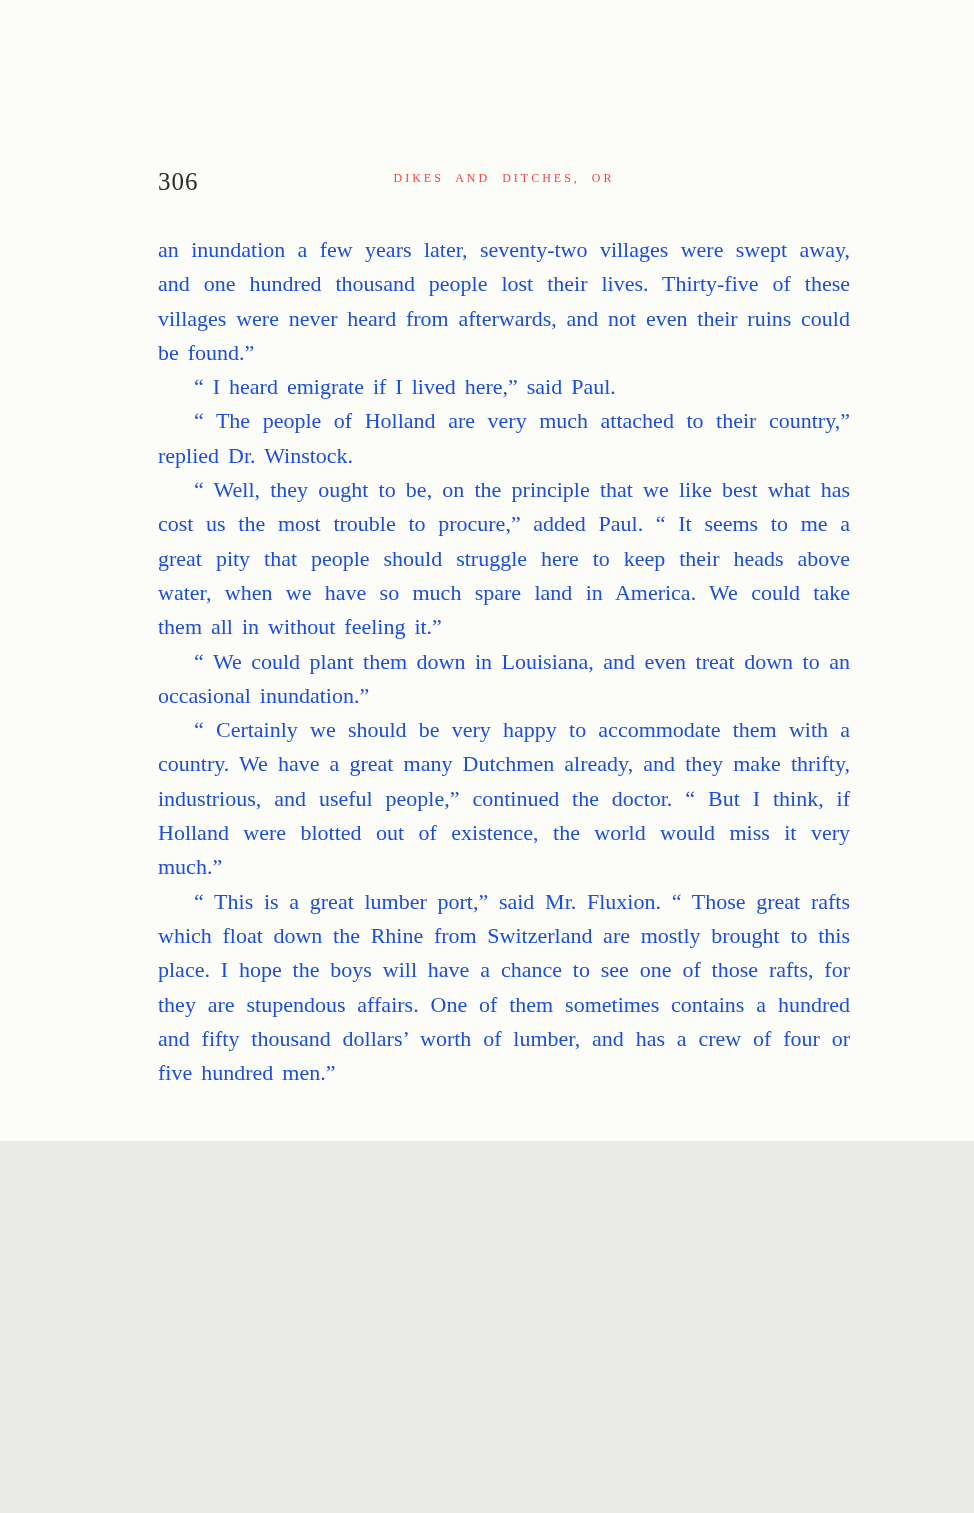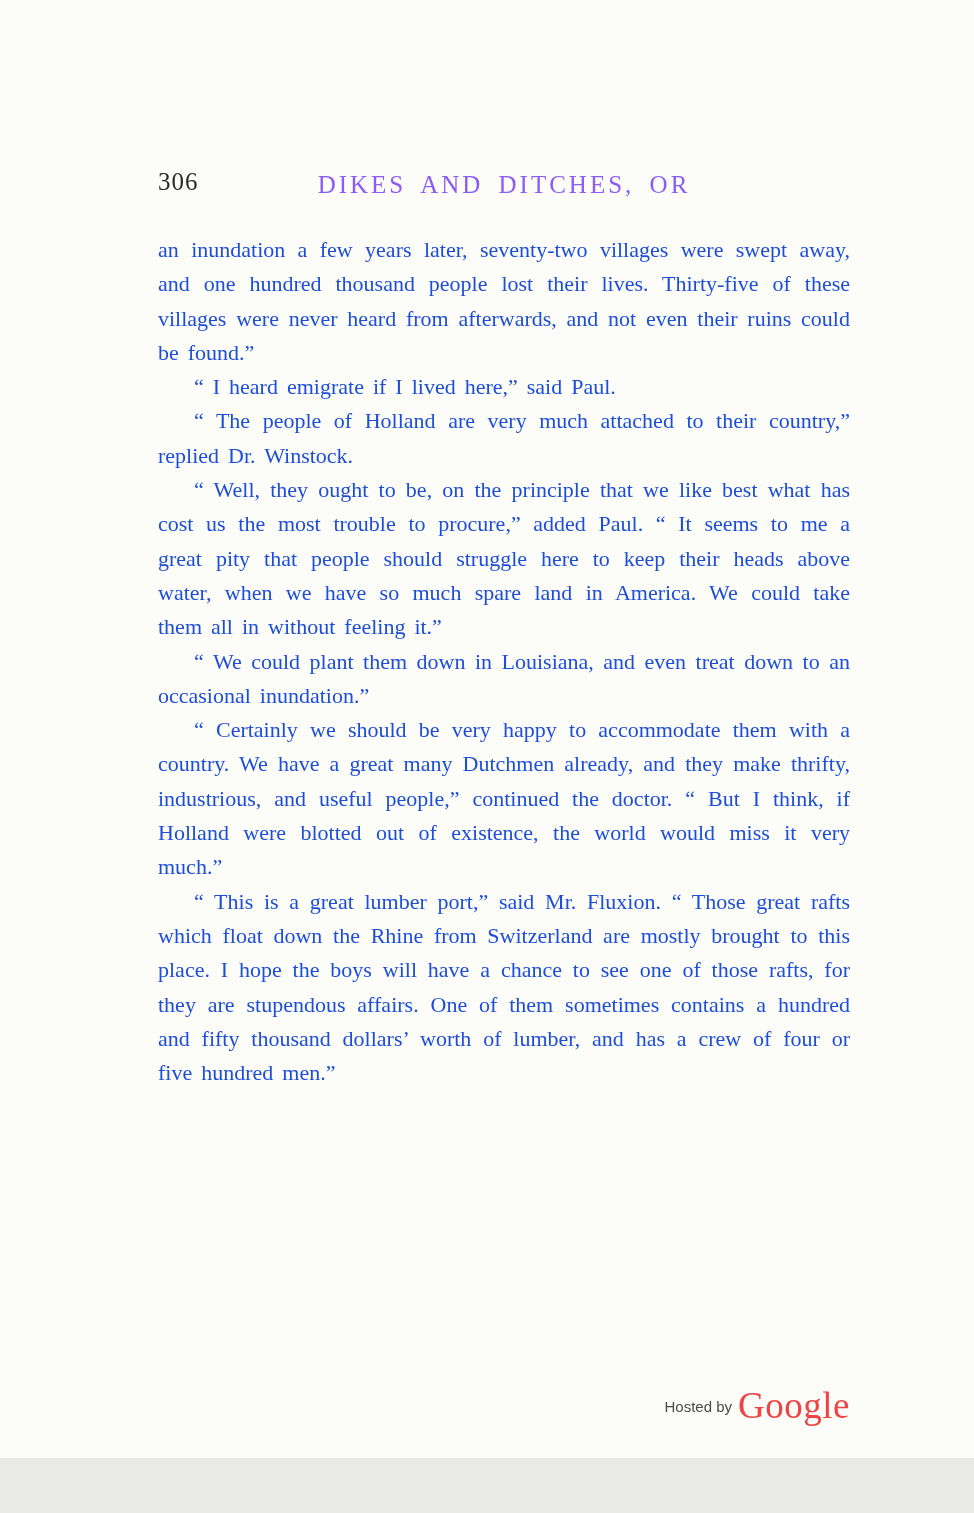--- a/index.html
+++ b/index.html
@@ -3,21 +3,21 @@
 <meta charset="utf-8">
 <style>
   html, body {
     margin: 0;
     padding: 0;
     background: #e9e9e6;
   }
   .page {
     position: relative;
     width: 974px;
-    height: 1458px;
+    height: 1141px;
     margin: 0 auto;
     background: #fcfcf9;
     overflow: hidden;
     font-family: "Liberation Serif", "DejaVu Serif", serif;
     color: #262626;
   }
   .page-header {
     position: absolute;
     top: 168px;
     left: 158px;
@@ -28,25 +28,25 @@
     position: absolute;
     left: 0;
     top: 0;
     font-size: 25px;
     letter-spacing: 1px;
     color: #2a2a2a;
   }
   .running-header {
     display: block;
     text-align: center;
-    font-size: 25px;
+    font-size: 12px;
     letter-spacing: 3px;
     word-spacing: 6px;
     padding-top: 3px;
-    color: #8b5cf6;
+    color: #ef4444;
   }
   .body-text {
     position: absolute;
     top: 233px;
     left: 158px;
     width: 692px;
   }
   .para {
     margin: 0;
     font-size: 22px;

